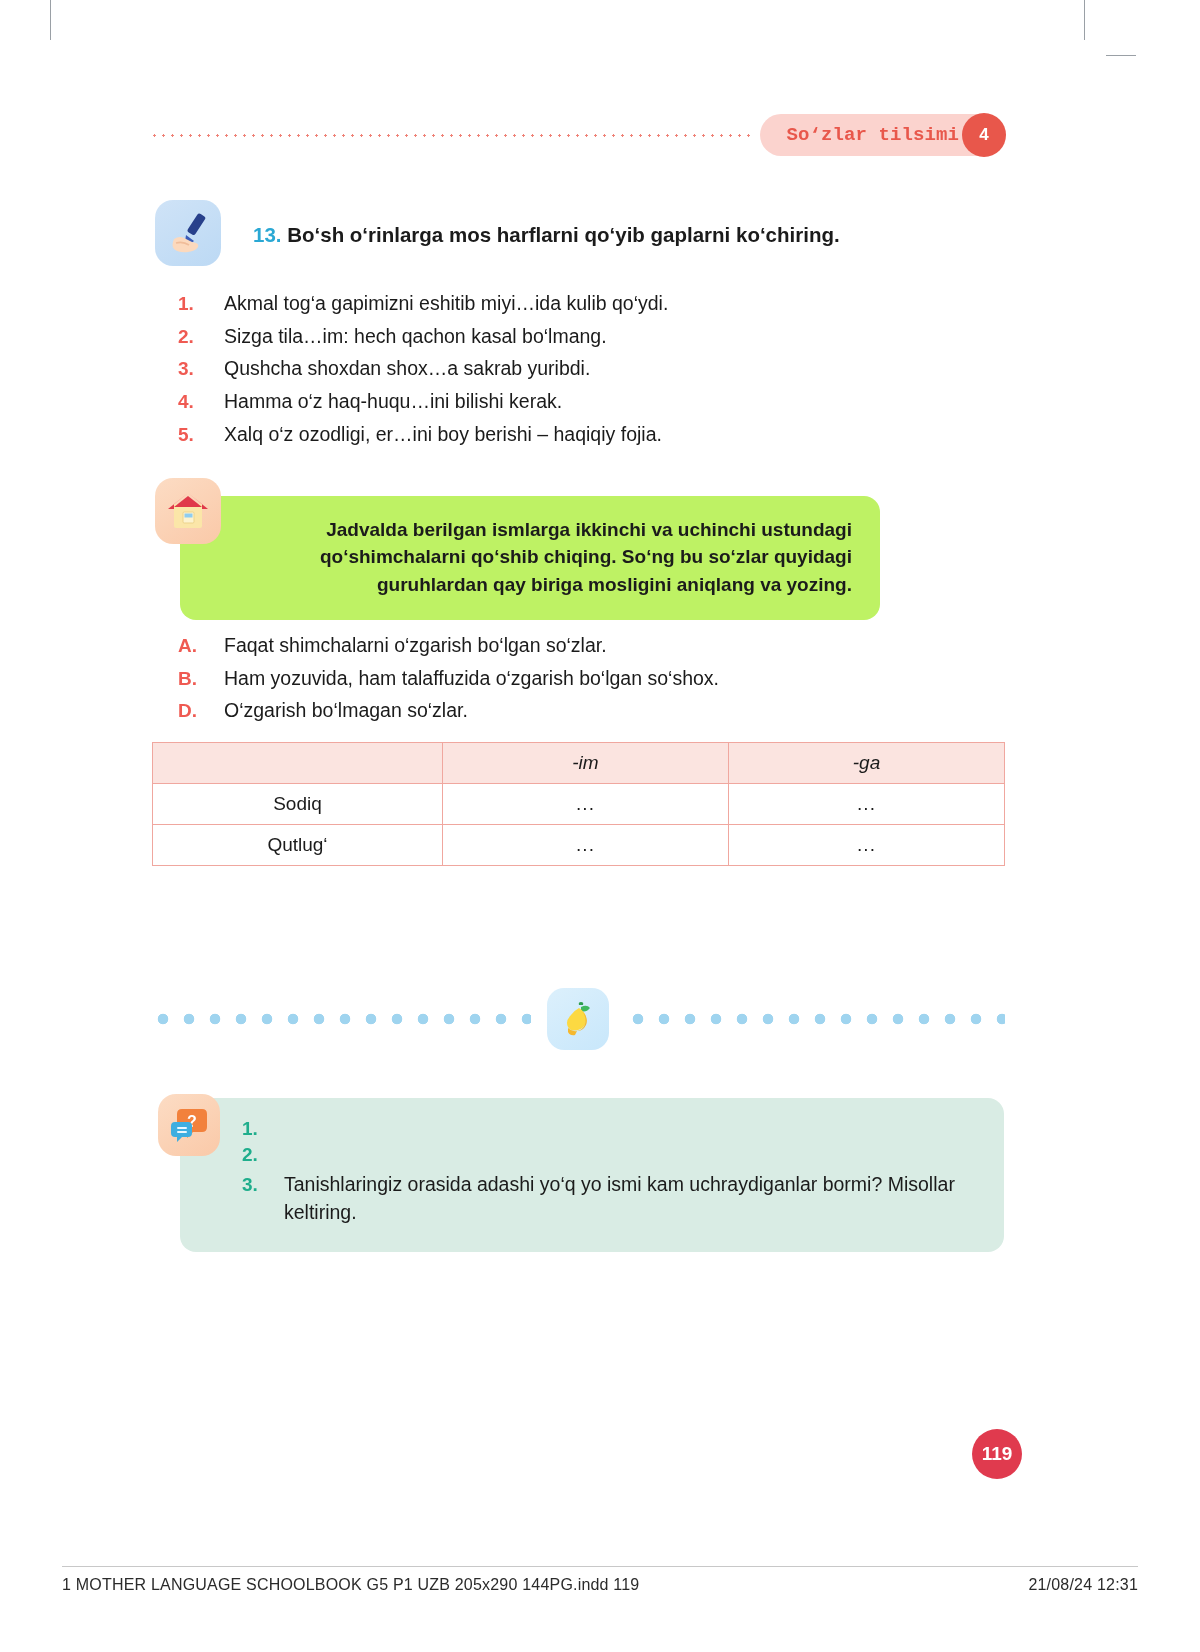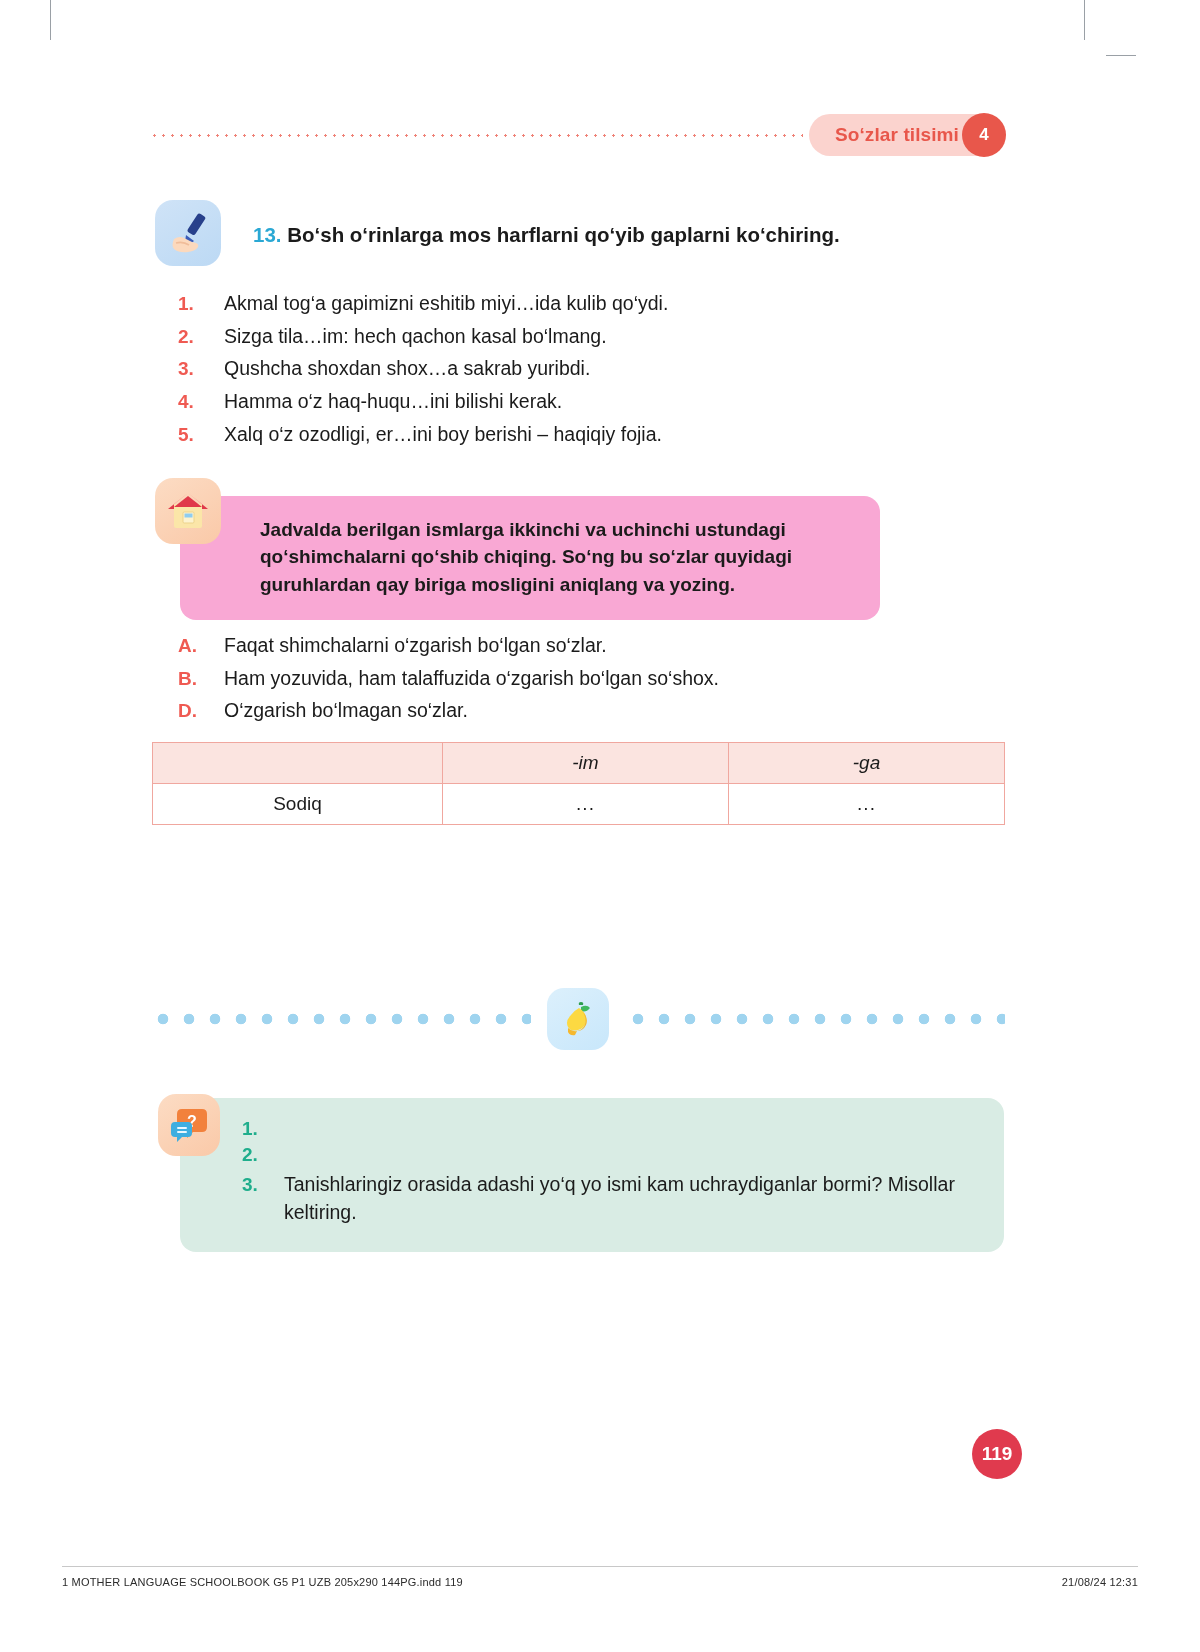--- a/index.html
+++ b/index.html
@@ -53,20 +53,21 @@
     align-items: center;
     padding: 0 46px 0 26px;
     position: relative;
   }
   .header-pill-label {
     color: #e8574b;
     font-size: 19px;
     font-weight: 700;
     letter-spacing: 0.1px;
     white-space: nowrap;
+    font-family: Liberation Mono, monospace;
   }
   .header-badge {
     position: absolute;
     right: -1px;
     top: -1px;
     width: 44px;
     height: 44px;
     border-radius: 50%;
     background: #e8574b;
     color: #fff;
@@ -128,23 +129,24 @@
   }
   #sentences { top: 290px; }
 
   
   .callout-peach {
     position: absolute;
     left: 180px;
     top: 496px;
     width: 700px;
     min-height: 112px;
-    background: #f9a8d4;
+    background: #bef264;
     border-radius: 16px;
     padding: 20px 28px 22px 80px;
+    text-align: right;
   }
   .callout-peach p {
     font-size: 19px;
     font-weight: 700;
     color: #1b1b1b;
     line-height: 1.44;
   }
 
   
   #answer-groups { top: 632px; left: 178px; }
@@ -255,21 +257,21 @@
     height: 1px;
     background: #c8c8c8;
   }
   .footer {
     position: absolute;
     left: 62px;
     top: 1576px;
     width: 1076px;
     display: flex;
     justify-content: space-between;
-    font-size: 11px;
+    font-size: 16px;
     color: #2b2b2b;
     letter-spacing: 0.2px;
   }
 </style>
 </head>
 <body>
 
 <div class="page">
 
   <div class="crop crop-v" style="left:50px; top:0;"></div>
@@ -361,20 +363,25 @@
         <th>-im</th>
         <th>-ga</th>
       </tr>
     </thead>
     <tbody>
       <tr>
         <td>Sodiq</td>
         <td class="dots">...</td>
         <td class="dots">...</td>
       </tr>
+      <tr>
+        <td>Qutlug‘</td>
+        <td class="dots">...</td>
+        <td class="dots">...</td>
+      </tr>
     </tbody>
   </table>
 
   <div class="divider">
     <div class="dots-line"></div>
     <div class="bell-tile">
       <svg width="40" height="40" viewBox="0 0 40 40" aria-hidden="true">
         <path d="M21 6 q-1 -3 2 -3 q3 0 2 3 z" fill="#2e9e4f"></path>
         <path d="M23 8 q6 -3 9 1 q-4 5 -9 3 z" fill="#3fb95f"></path>
         <path d="M21 9 q8 5 7 13 q-1 7 -8 9 q-7 2 -10 -3 q-3 -6 3 -12 q4 -5 8 -7 z" fill="#fcd942"></path>

